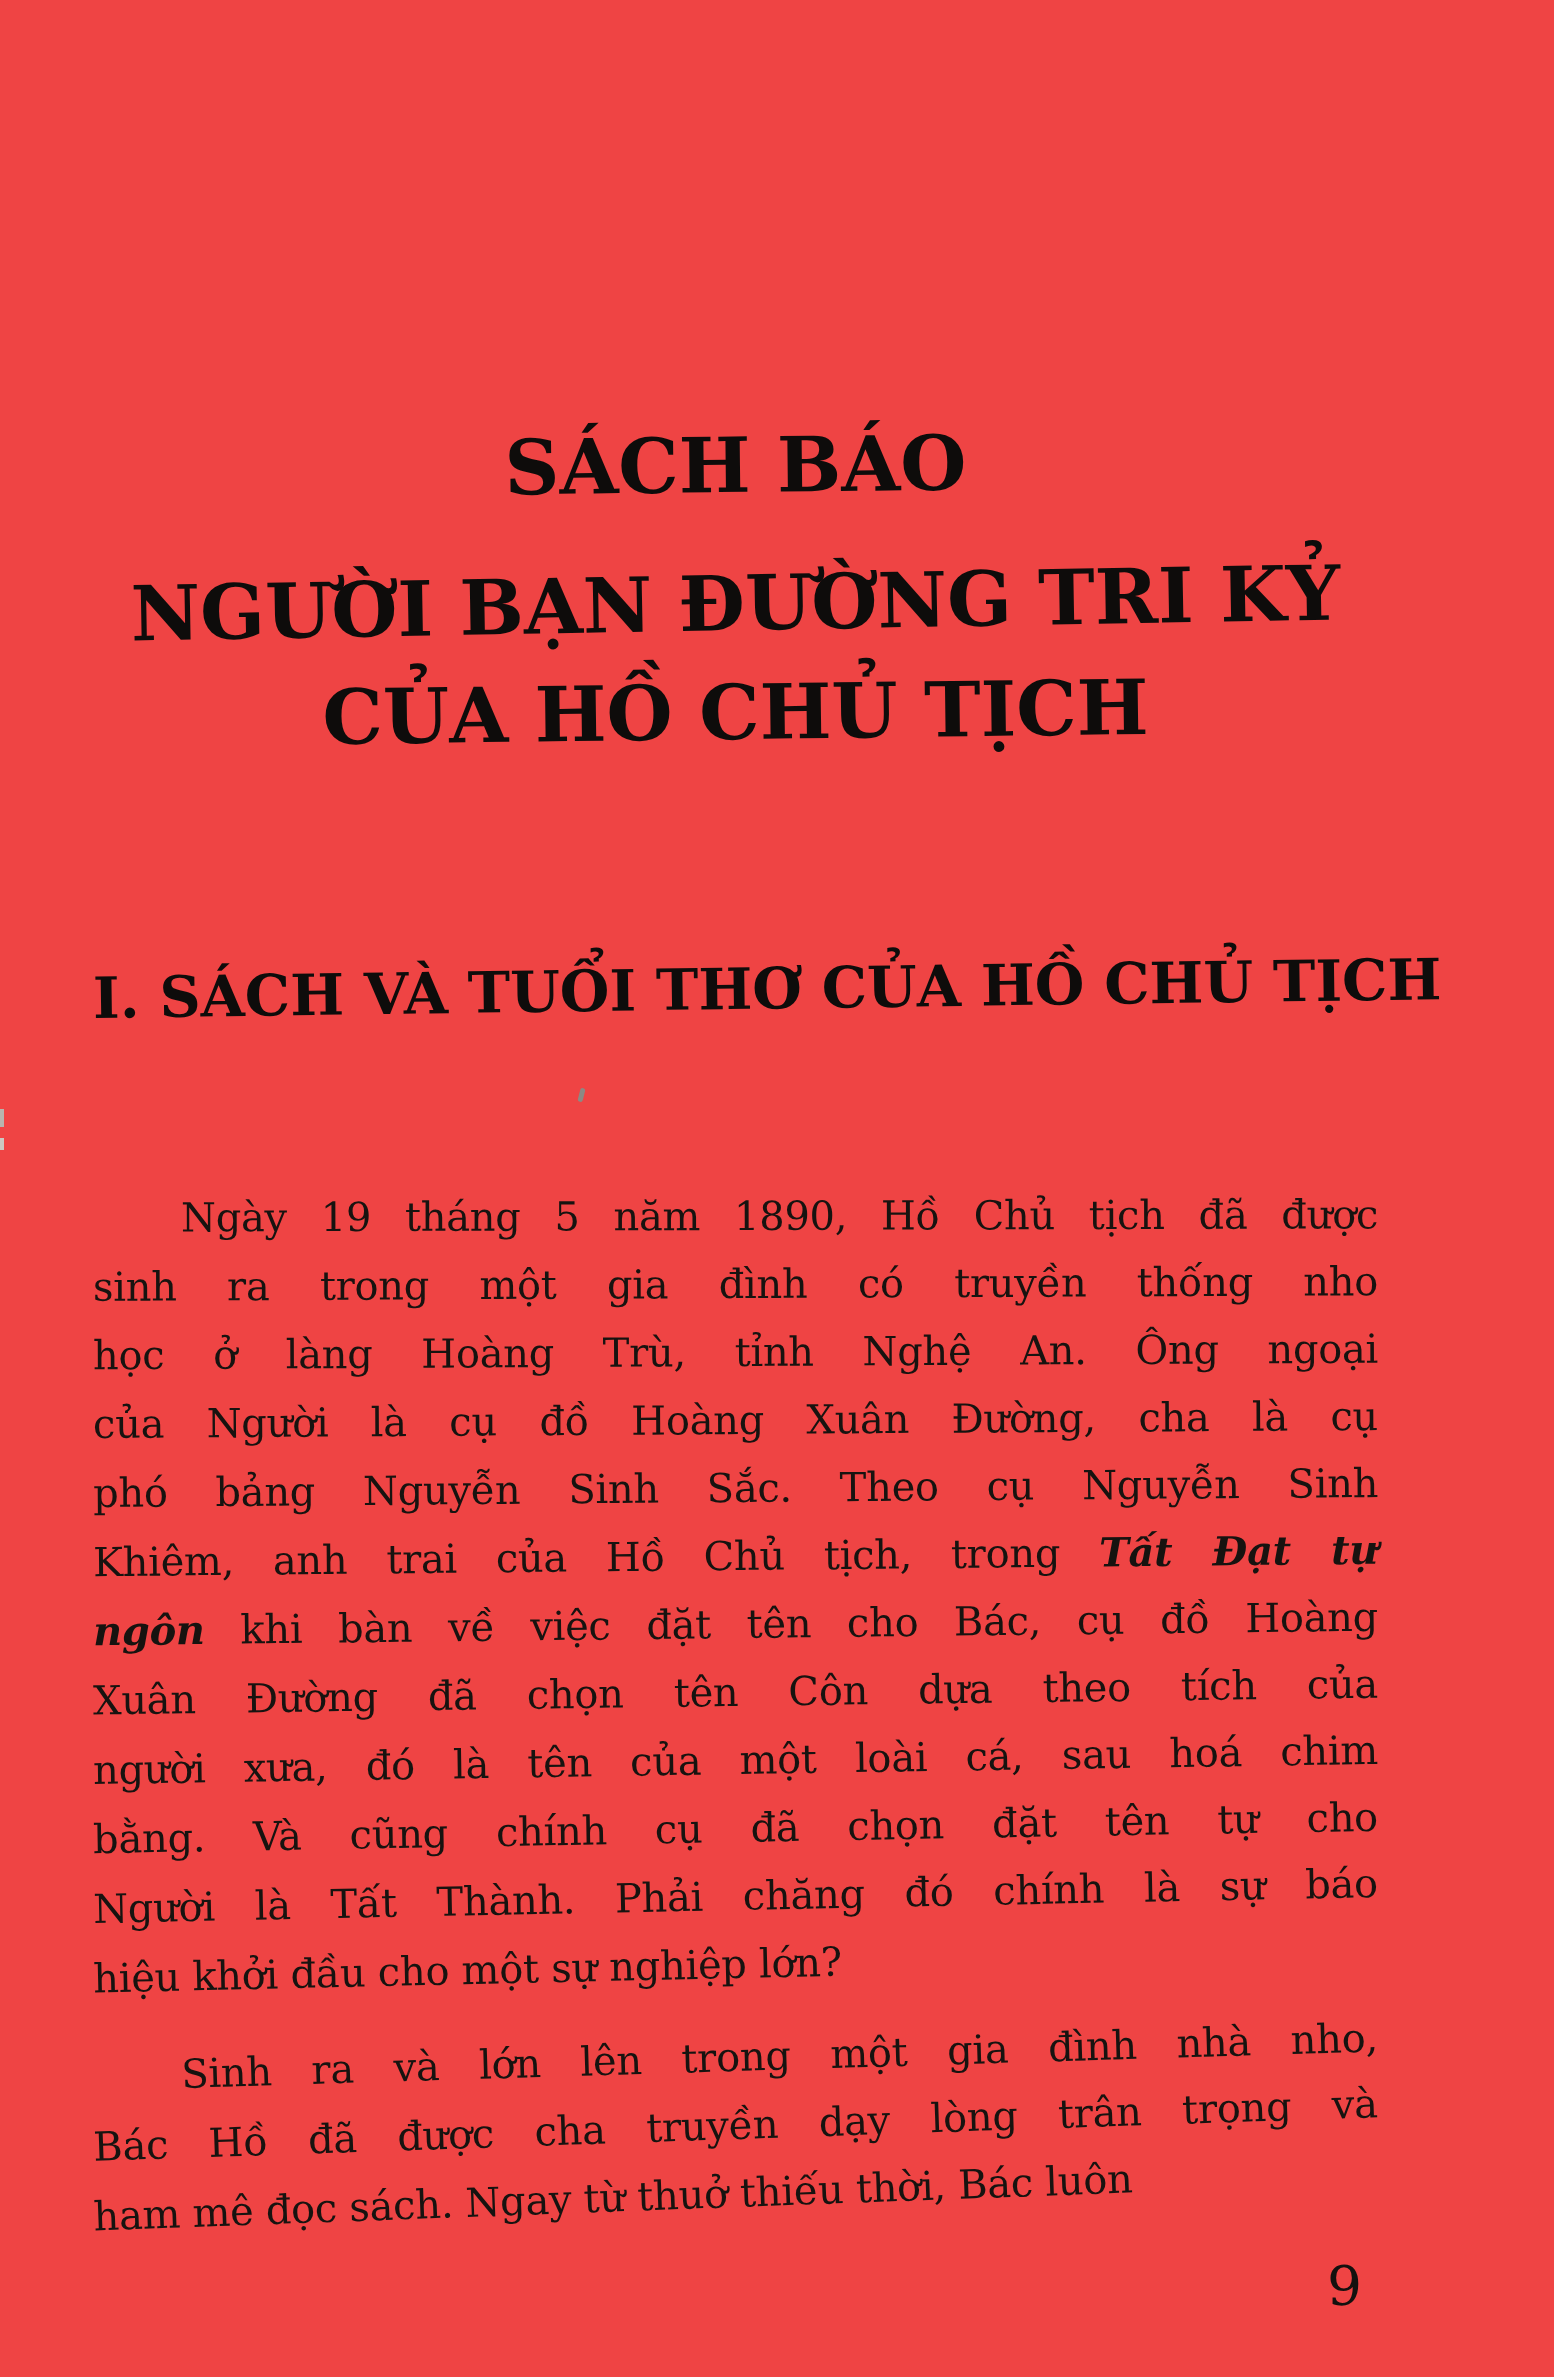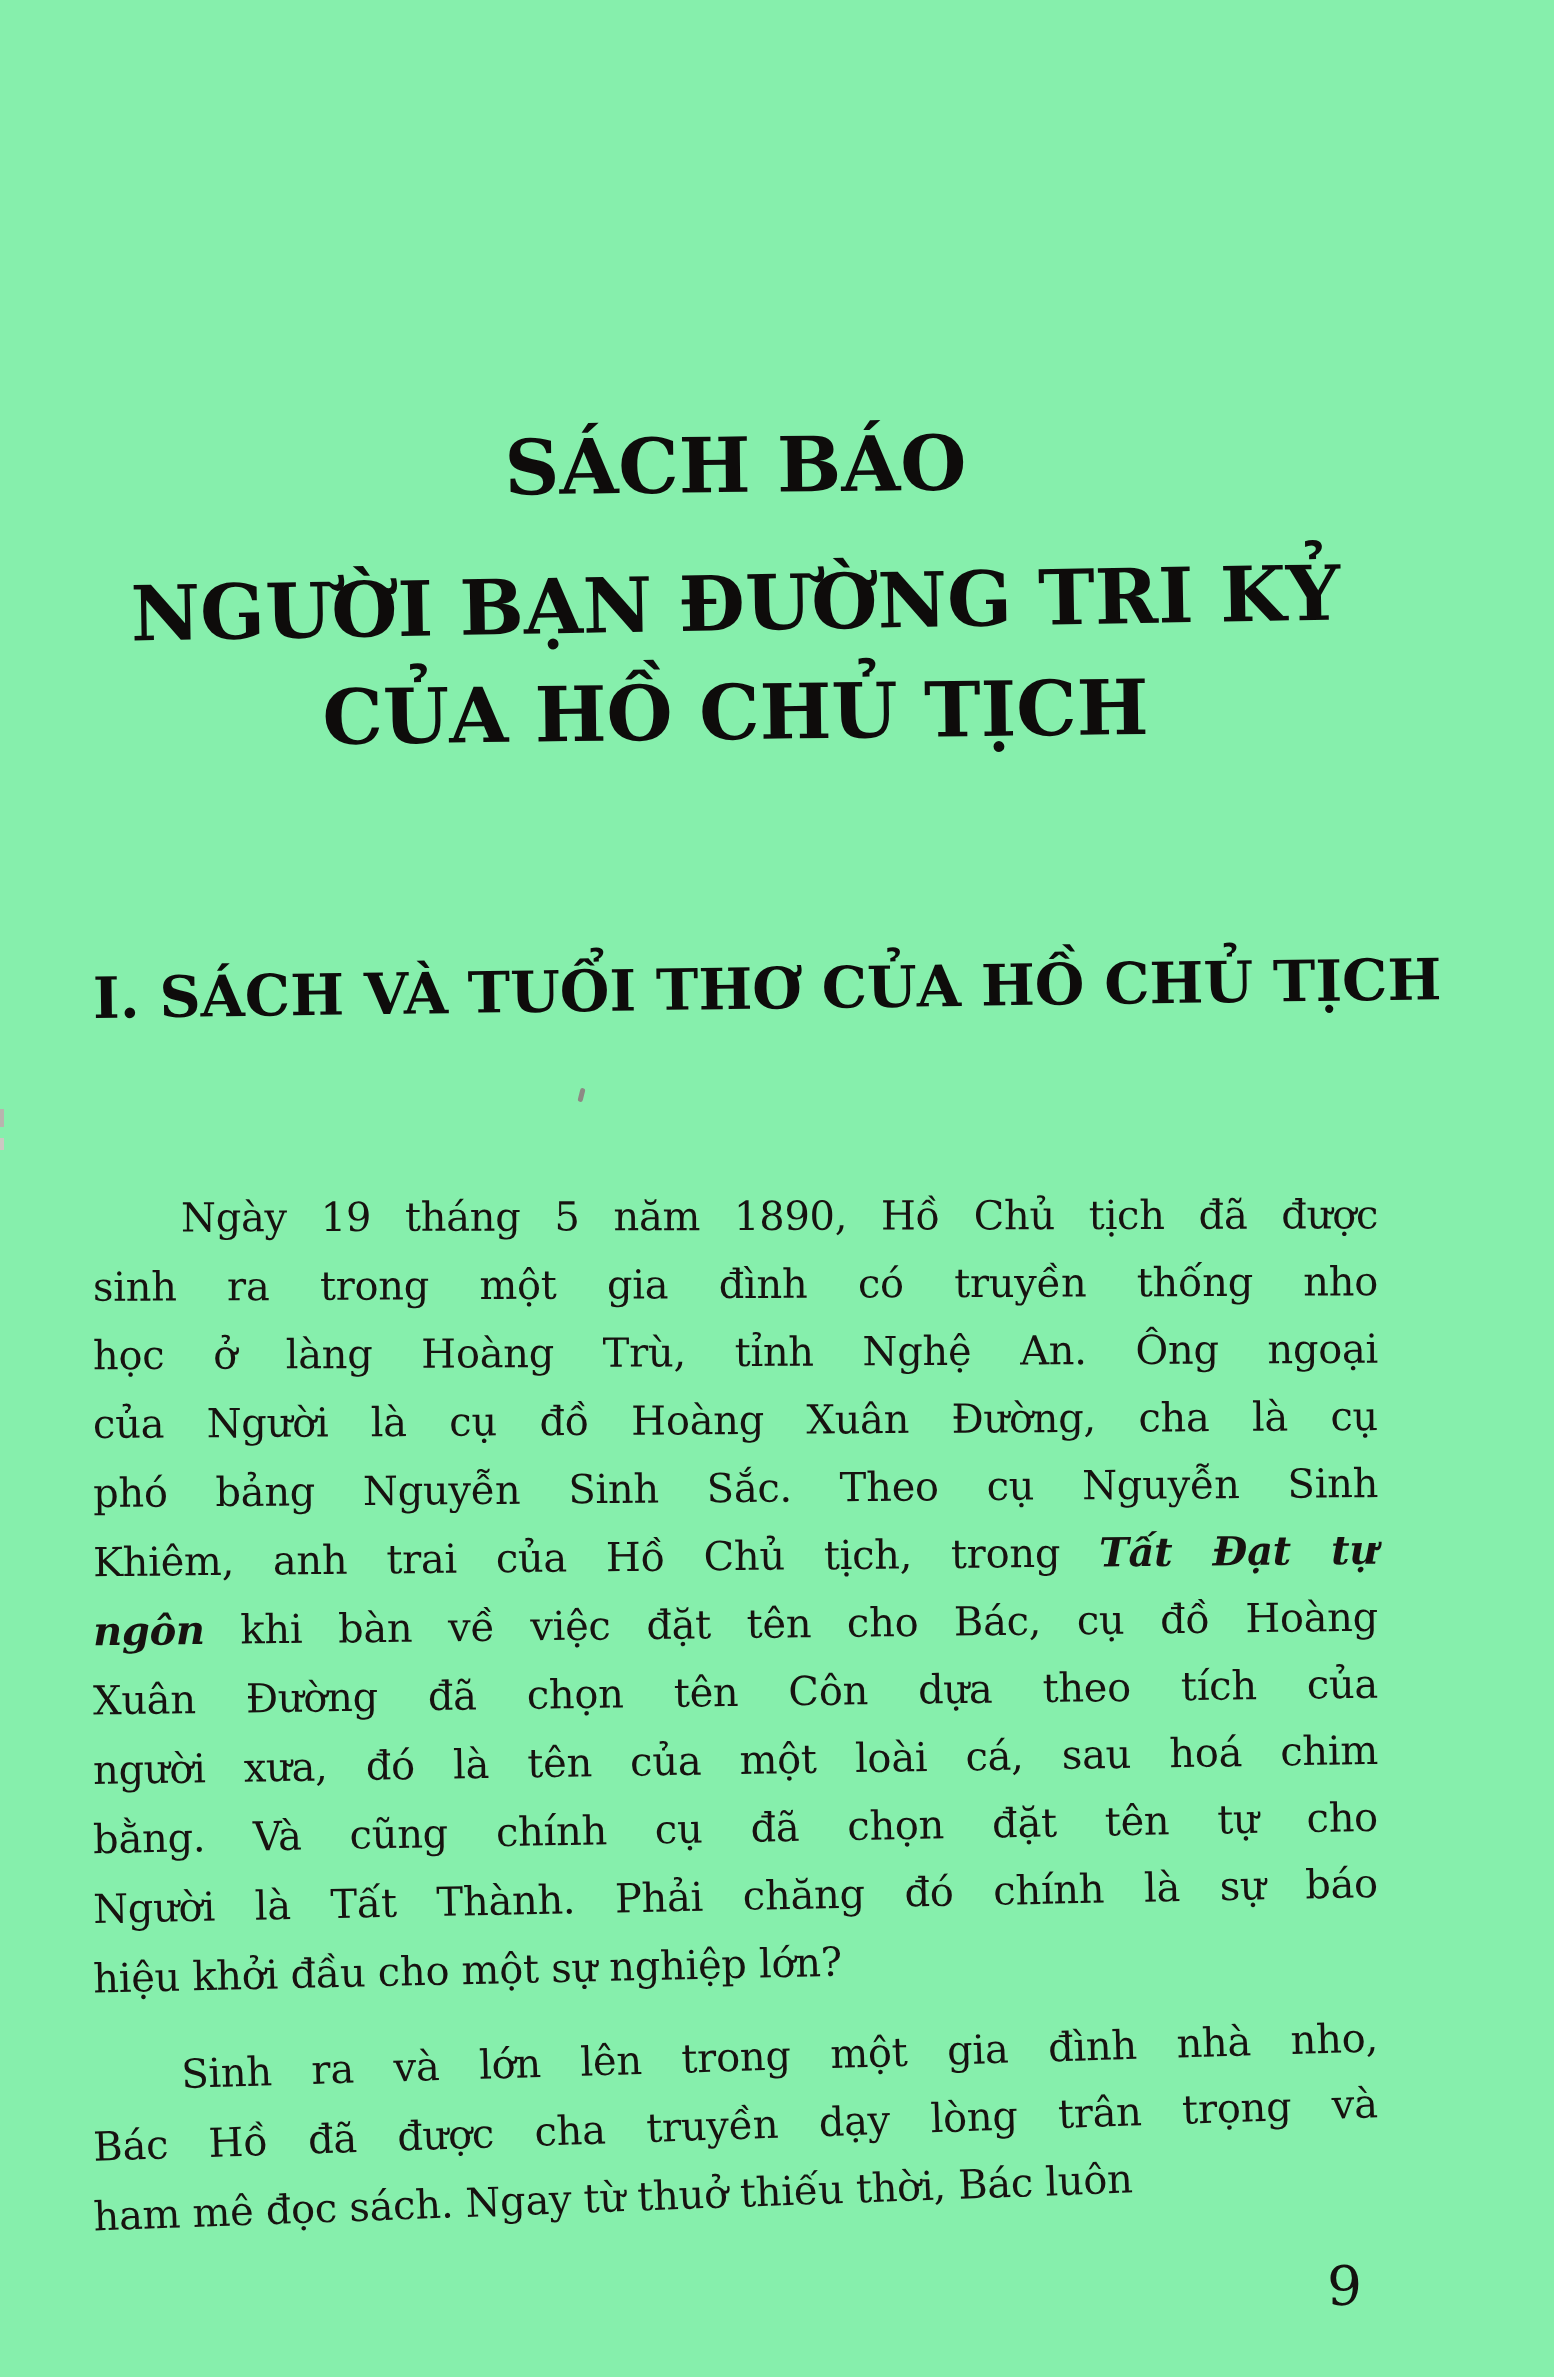--- a/index.html
+++ b/index.html
@@ -5,21 +5,21 @@
   html,body{margin:0;padding:0;}
   body{
     width:1554px;height:2377px;
     background:#f4f4f2;
     font-family:"DejaVu Serif", serif;
     position:relative;
     overflow:hidden;
   }
   .page{
     position:absolute;inset:0;
-    background:#86efac;
+    background:#ef4444;
     color:#161210;
   }
   
   .title-block{position:absolute;left:93px;top:0;width:1285px;}
   .t-line{
     position:absolute;left:0;width:100%;
     text-align:center;
     font-weight:bold;
     font-size:76px;line-height:88px;
     color:#0e0c0b;

